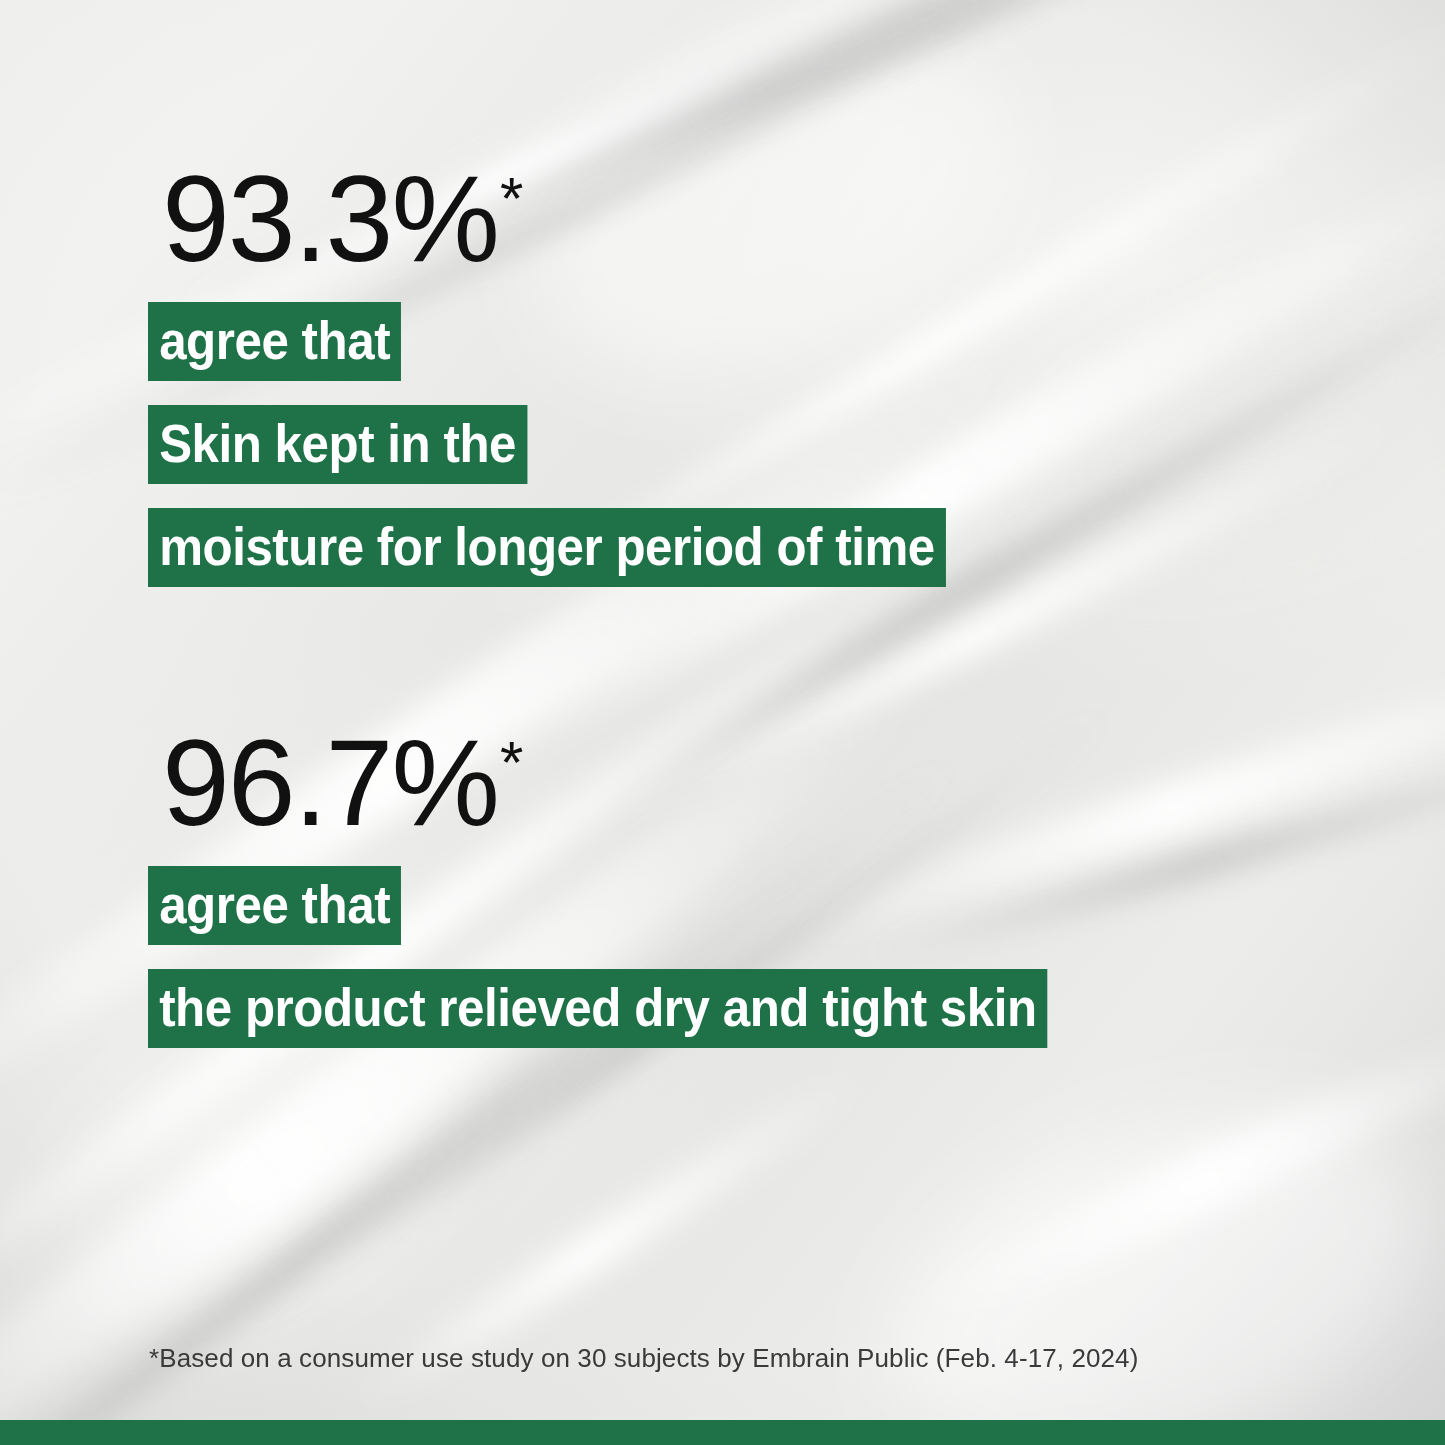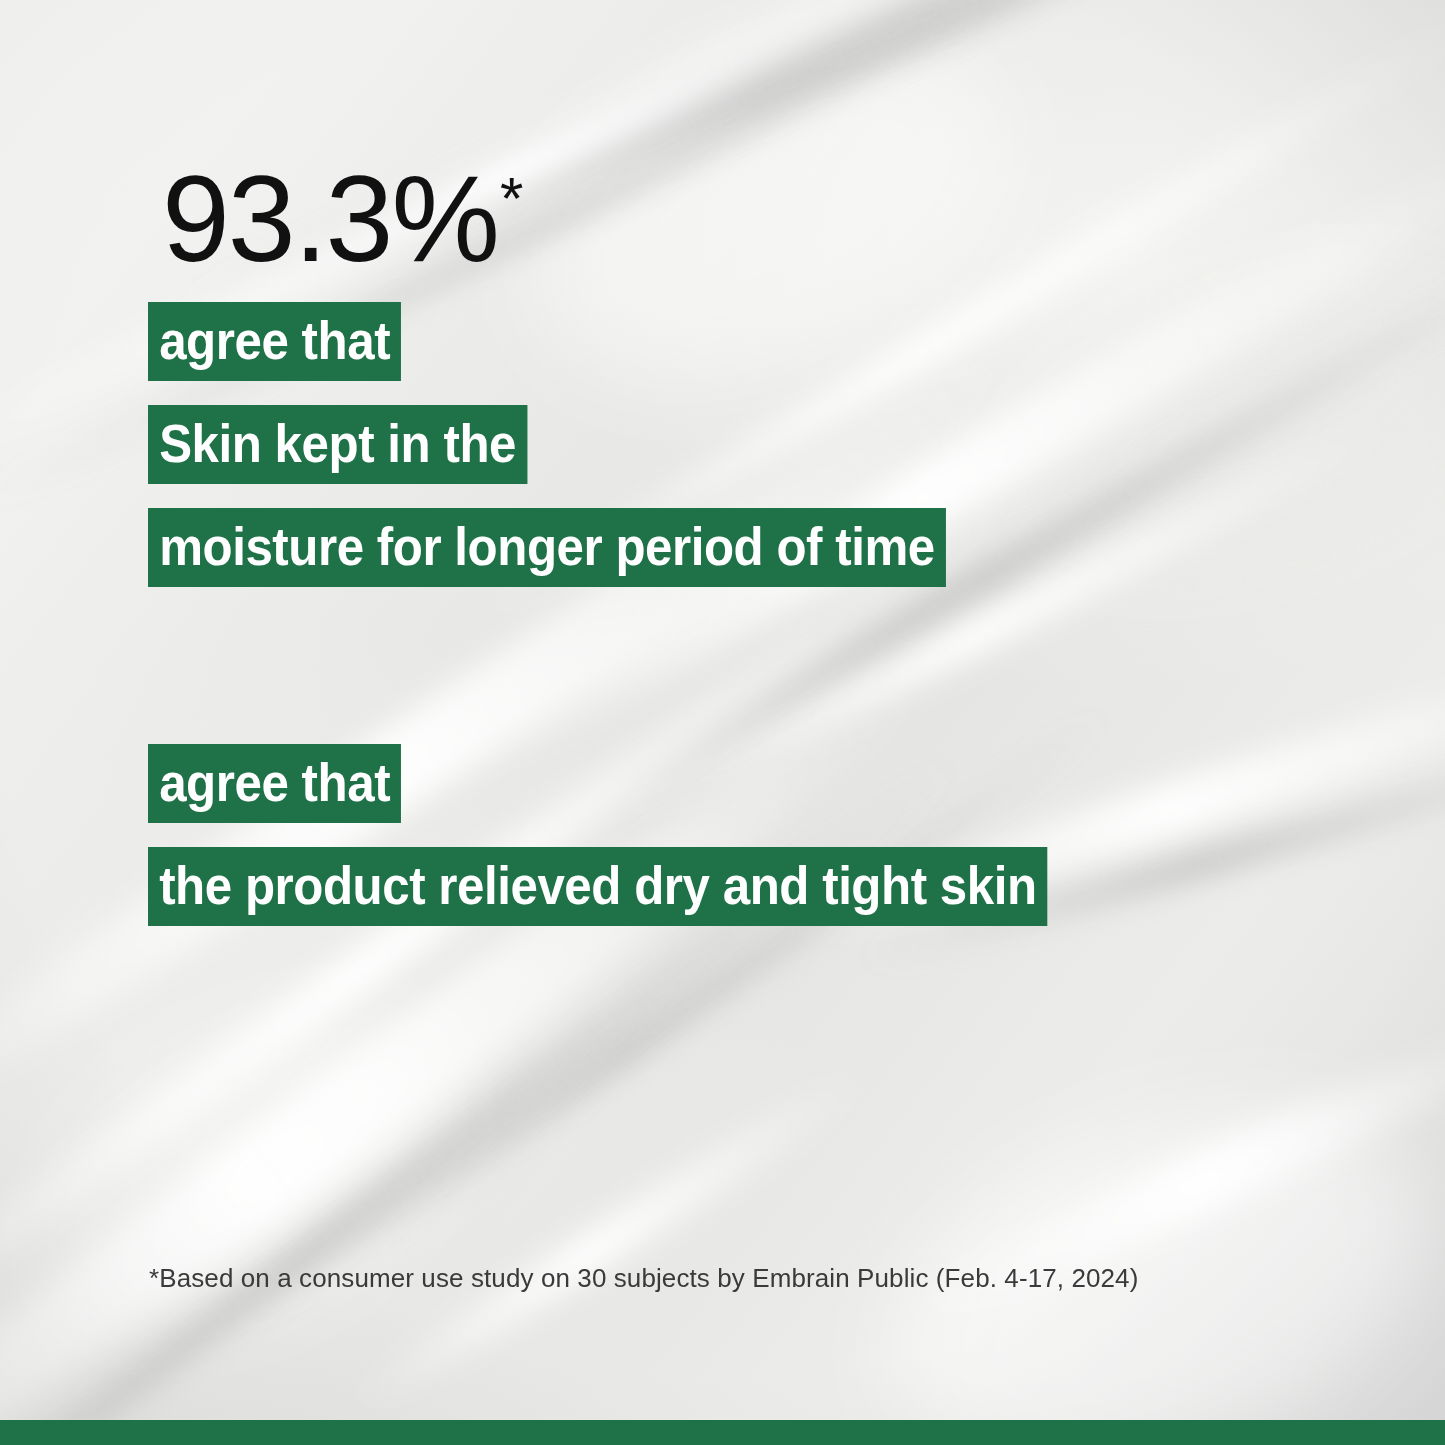--- a/index.html
+++ b/index.html
@@ -107,21 +107,21 @@
     padding:12px 12px 14px 12px;
     white-space:nowrap;
     display:block;
     transform:scaleX(.93);
     transform-origin:left center;
   }
 
   .footnote {
     position:absolute;
     left:149px;
-    top:1263px;
+    top:1343px;
     font-family:"Liberation Sans", sans-serif;
     font-size:26px;
     font-weight:400;
     letter-spacing:.1px;
     color:#3a3a3a;
     white-space:nowrap;
   }
 
   .bottom-band {
     position:absolute;
@@ -166,20 +166,21 @@
     <div class="stat-block block-1">
       <div class="pct"><span>93.3%</span><span class="star">*</span></div>
       <div class="bars">
         <span class="bar">agree that</span>
         <span class="bar">Skin kept in the</span>
         <span class="bar">moisture for longer period of time</span>
       </div>
     </div>
 
     <div class="stat-block block-2">
+      <div class="pct"><span>96.7%</span><span class="star">*</span></div>
       <div class="bars">
         <span class="bar">agree that</span>
         <span class="bar">the product relieved dry and tight skin</span>
       </div>
     </div>
 
     <div class="footnote">*Based on a consumer use study on 30 subjects by Embrain Public (Feb. 4-17, 2024)</div>
 
     <div class="bottom-band"></div>
   </div>

